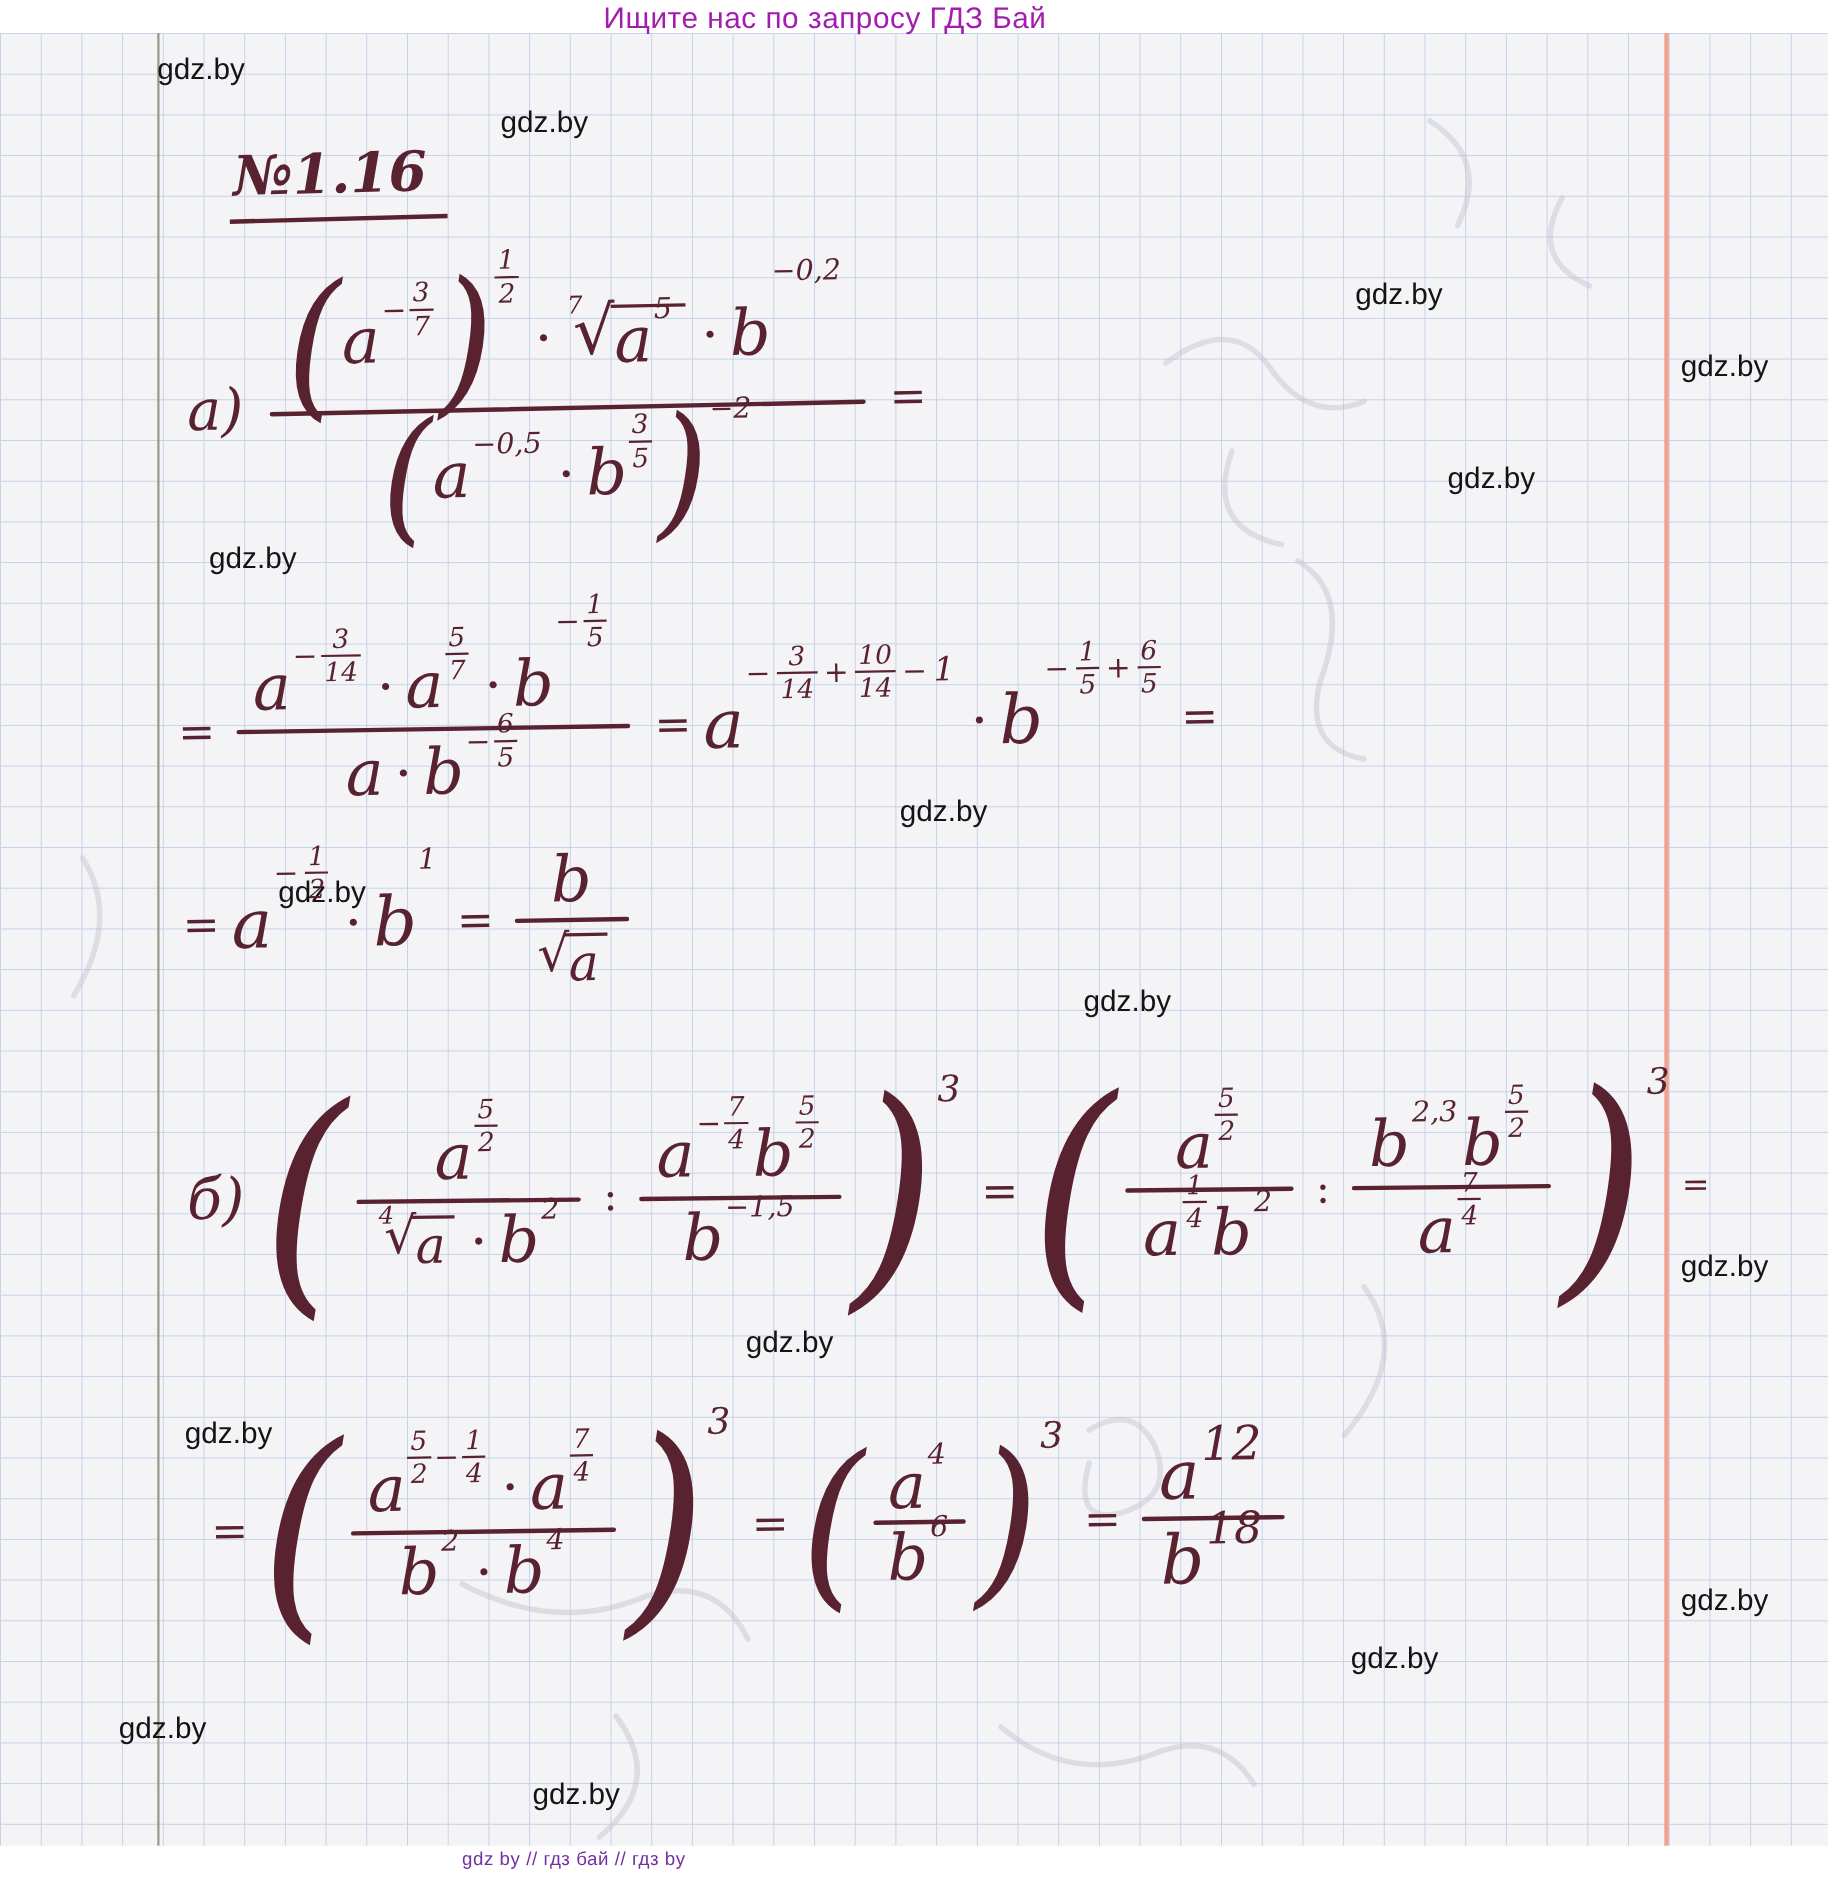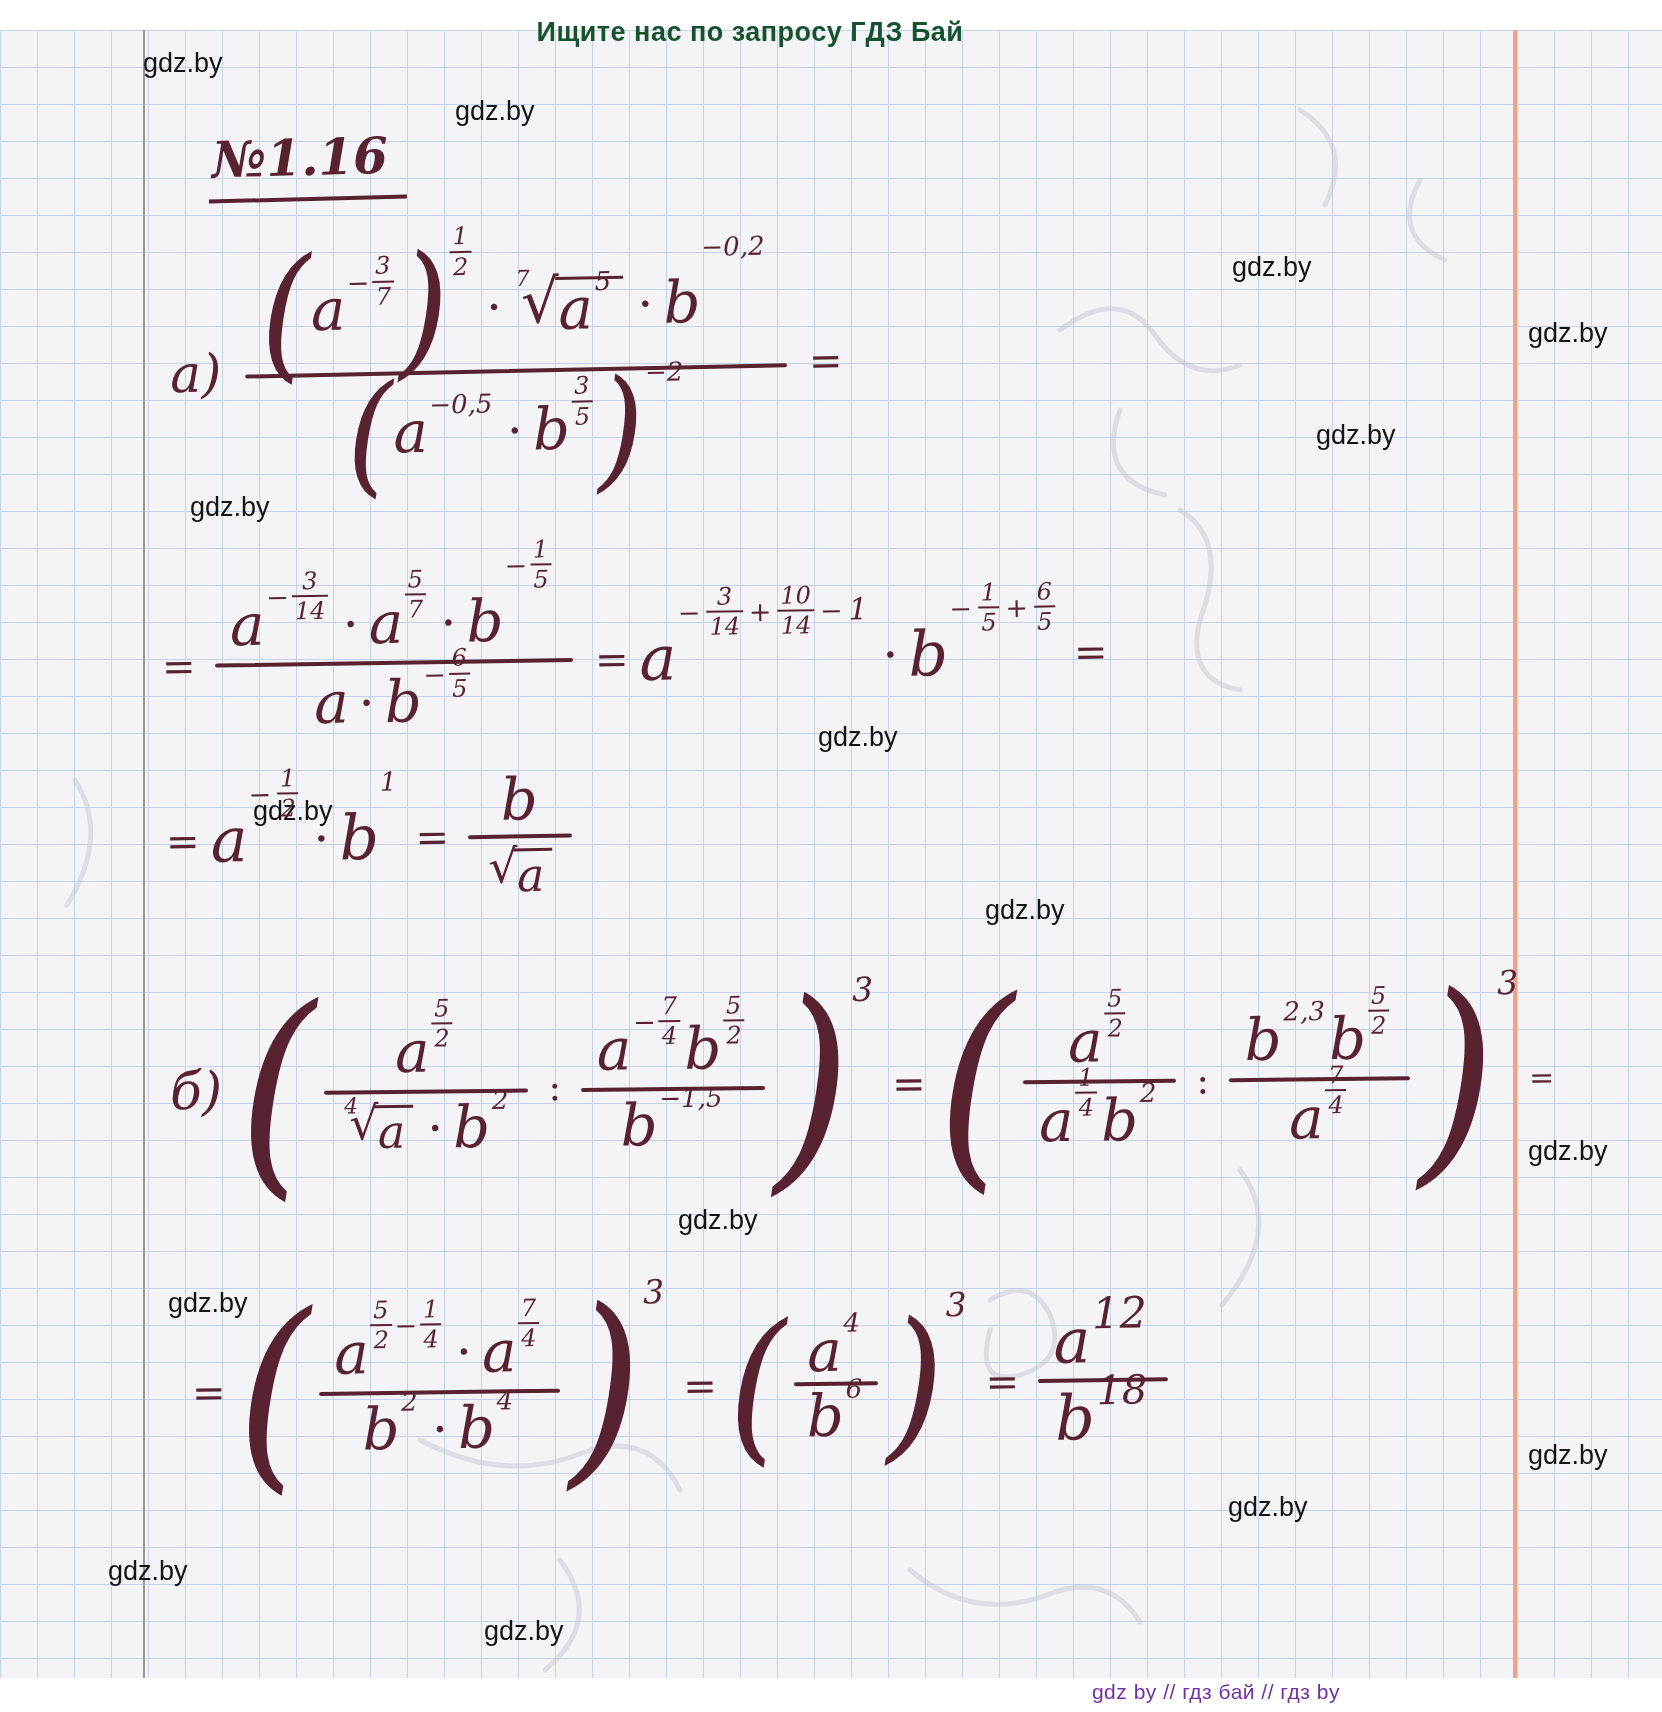--- a/index.html
+++ b/index.html
@@ -15,26 +15,26 @@
       linear-gradient(#c6d1ea 1px, transparent 1px),
       linear-gradient(90deg,#c6d1ea 1px, transparent 1px);
     background-size:37px 37px;
   }
   .margin-left{position:absolute;left:143px;top:0;width:2px;height:100%;background:#98978c;}
   .margin-right{position:absolute;left:1513px;top:0;width:4px;height:100%;background:#f0a28f;}
   
   .topstrip{position:absolute;left:0;top:0;width:1662px;height:30px;background:#fff;}
   .topstrip span{
     position:absolute;left:380px;top:1px;width:740px;text-align:center;
-    color:#14532d;font-size:27px;font-weight:700;letter-spacing:.5px;margin-top:16px;
+    color:#a21caf;font-size:27px;font-weight:400;letter-spacing:.5px;
   }
   .bottomstrip{position:absolute;left:0;top:1678px;width:1662px;height:34px;background:#fff;}
   .bottomstrip span{
-    position:absolute;left:420px;top:2px;width:920px;text-align:right;
-    color:#7430a3;font-size:21px;letter-spacing:.5px;
+    position:absolute;left:420px;top:2px;width:920px;text-align:left;
+    color:#7430a3;font-size:17px;letter-spacing:.5px;
   }
   
   .wm{position:absolute;color:#141414;font-size:27px;font-family:"Liberation Sans",sans-serif;white-space:nowrap;}
   
   .ink,.mrow{color:#582230;}
   .title{
     position:absolute;left:208px;top:128px;
     font-family:"DejaVu Serif",serif;font-style:italic;font-weight:bold;
     font-size:50px;color:#582230;border-bottom:4px solid #582230;
     padding:0 18px 10px 4px;transform:rotate(-1.5deg);

